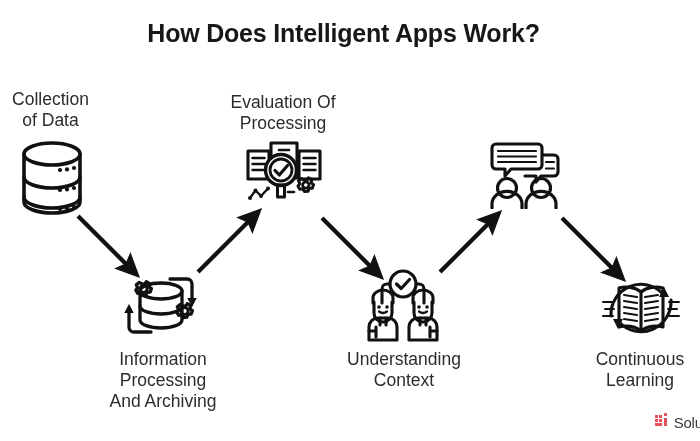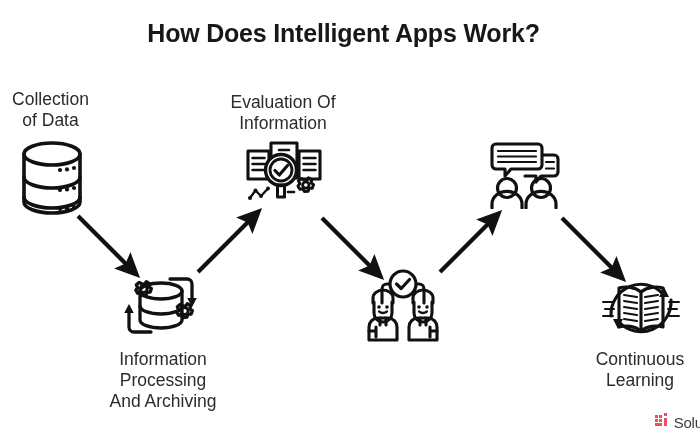--- a/index.html
+++ b/index.html
@@ -131,21 +131,21 @@
         <path d="M10,-2.2 L12.4,-1.6 L14.3,-4.3 L17.6,-2.4 L16.9,0.8 L19.4,2.6 L18.1,6.2 L14.9,6.3 L13.9,9.2 L10.2,9.5 L8.7,6.7 L5.7,7.3 L3.8,4.2 L5.6,1.6 L4.3,-1.2 L7.1,-3.5 Z" fill="none" stroke="#111111" stroke-width="3.3" stroke-linejoin="round"></path>
         <circle cx="11.6" cy="3" r="3.6" fill="none" stroke="#111111" stroke-width="3"></circle>
       </g>
     </svg>
   </div>
   <div class="node-label" style="left:83px; top:349px; width:160px;">Information
 Processing
 And Archiving</div>
 
   <div class="node-label" style="left:213px; top:92px; width:140px;">Evaluation Of
-Information</div>
+Processing</div>
   <div class="icon-wrap" style="left:243px; top:140px;">
     <svg width="82" height="72" viewBox="0 0 82 72">
       <g stroke="#111111" stroke-width="3.1" fill="none" stroke-linejoin="round" stroke-linecap="round">
 
         <rect x="28" y="3" width="26" height="35"></rect>
 
         <rect x="5" y="11" width="21" height="28"></rect>
 
         <rect x="56" y="11" width="21" height="28"></rect>
       </g>
@@ -210,20 +210,22 @@
       </g>
       <g stroke="#111111" stroke-width="2.2" fill="none" stroke-linecap="round">
         <path d="M19,42.5 Q23,45.5 27,42.5"></path>
         <path d="M59,42.5 Q63,45.5 67,42.5"></path>
       </g>
 
       <circle cx="43" cy="15" r="13" fill="#ffffff" stroke="#111111" stroke-width="3.2"></circle>
       <path d="M36.5,15 L41.2,19.5 L49.5,10.5" fill="none" stroke="#111111" stroke-width="3.2" stroke-linecap="round" stroke-linejoin="round"></path>
     </svg>
   </div>
+  <div class="node-label" style="left:328px; top:349px; width:152px;">Understanding
+Context</div>
 
   <div class="icon-wrap" style="left:486px; top:141px;">
     <svg width="78" height="68" viewBox="0 0 78 68">
       <g stroke="#111111" stroke-width="3.1" fill="none" stroke-linejoin="round" stroke-linecap="round">
 
         <path d="M35,14 L68,14 A4,4 0 0 1 72,18 L72,31 A4,4 0 0 1 68,35 L55,35 L50,41 L50,35 L39,35" fill="#ffffff"></path>
 
         <path d="M10,3 L52,3 A4,4 0 0 1 56,7 L56,24 A4,4 0 0 1 52,28 L25,28 L19,35 L19,28 L10,28 A4,4 0 0 1 6,24 L6,7 A4,4 0 0 1 10,3 Z" fill="#ffffff"></path>
       </g>
       <g stroke="#111111" stroke-width="2.2" stroke-linecap="round">

